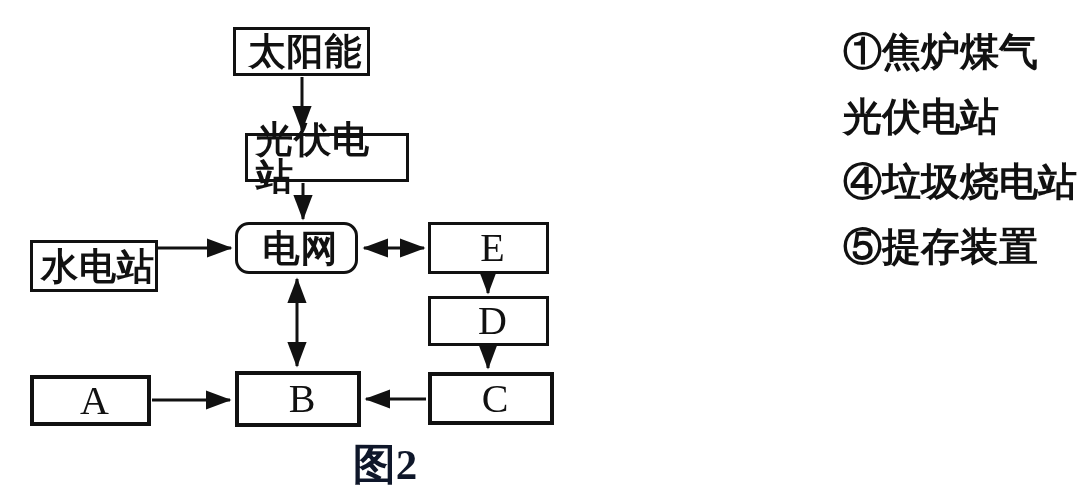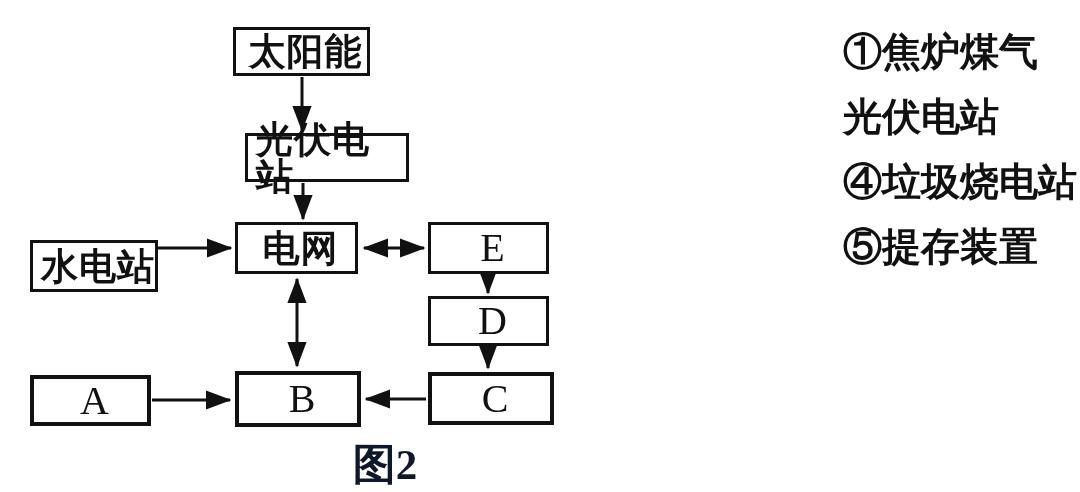--- a/index.html
+++ b/index.html
@@ -9,21 +9,21 @@
   .box{position:absolute;border:3px solid #111;background:#fff;display:flex;
        align-items:center;justify-content:center;color:#111;box-sizing:border-box;
        font-family:"Liberation Serif","DejaVu Serif",serif;padding-left:8px;}
   .cn{font-size:37px;font-weight:600;letter-spacing:1px;line-height:1;}
   .lt{font-size:40px;font-weight:400;line-height:1;}
   .thick{border-width:4px;}
   
   .b-solar{left:233px;top:27px;width:137px;height:49px;}
   .b-pv{left:221px;top:133px;width:164px;height:49px;margin-left:24px;}
   .b-hydro{left:30px;top:240px;width:128px;height:52px;}
-  .b-grid{left:235px;top:222px;width:123px;height:52px;}
+  .b-grid{left:235px;top:222px;width:123px;height:52px;border-radius:14px;}
   .b-e{left:428px;top:222px;width:121px;height:52px;}
   .b-d{left:428px;top:296px;width:121px;height:50px;}
   .b-c{left:428px;top:372px;width:126px;height:53px;}
   .b-b{left:235px;top:371px;width:126px;height:56px;}
   .b-a{left:30px;top:375px;width:121px;height:51px;}
   .caption{position:absolute;left:315px;top:440px;width:140px;height:50px;
            display:flex;align-items:center;justify-content:center;
            font-size:43px;font-weight:700;color:#0f172a;}
   .legend{position:absolute;left:843px;top:19px;width:235px;color:#111;}
   .legend-item{height:65px;display:flex;align-items:center;

